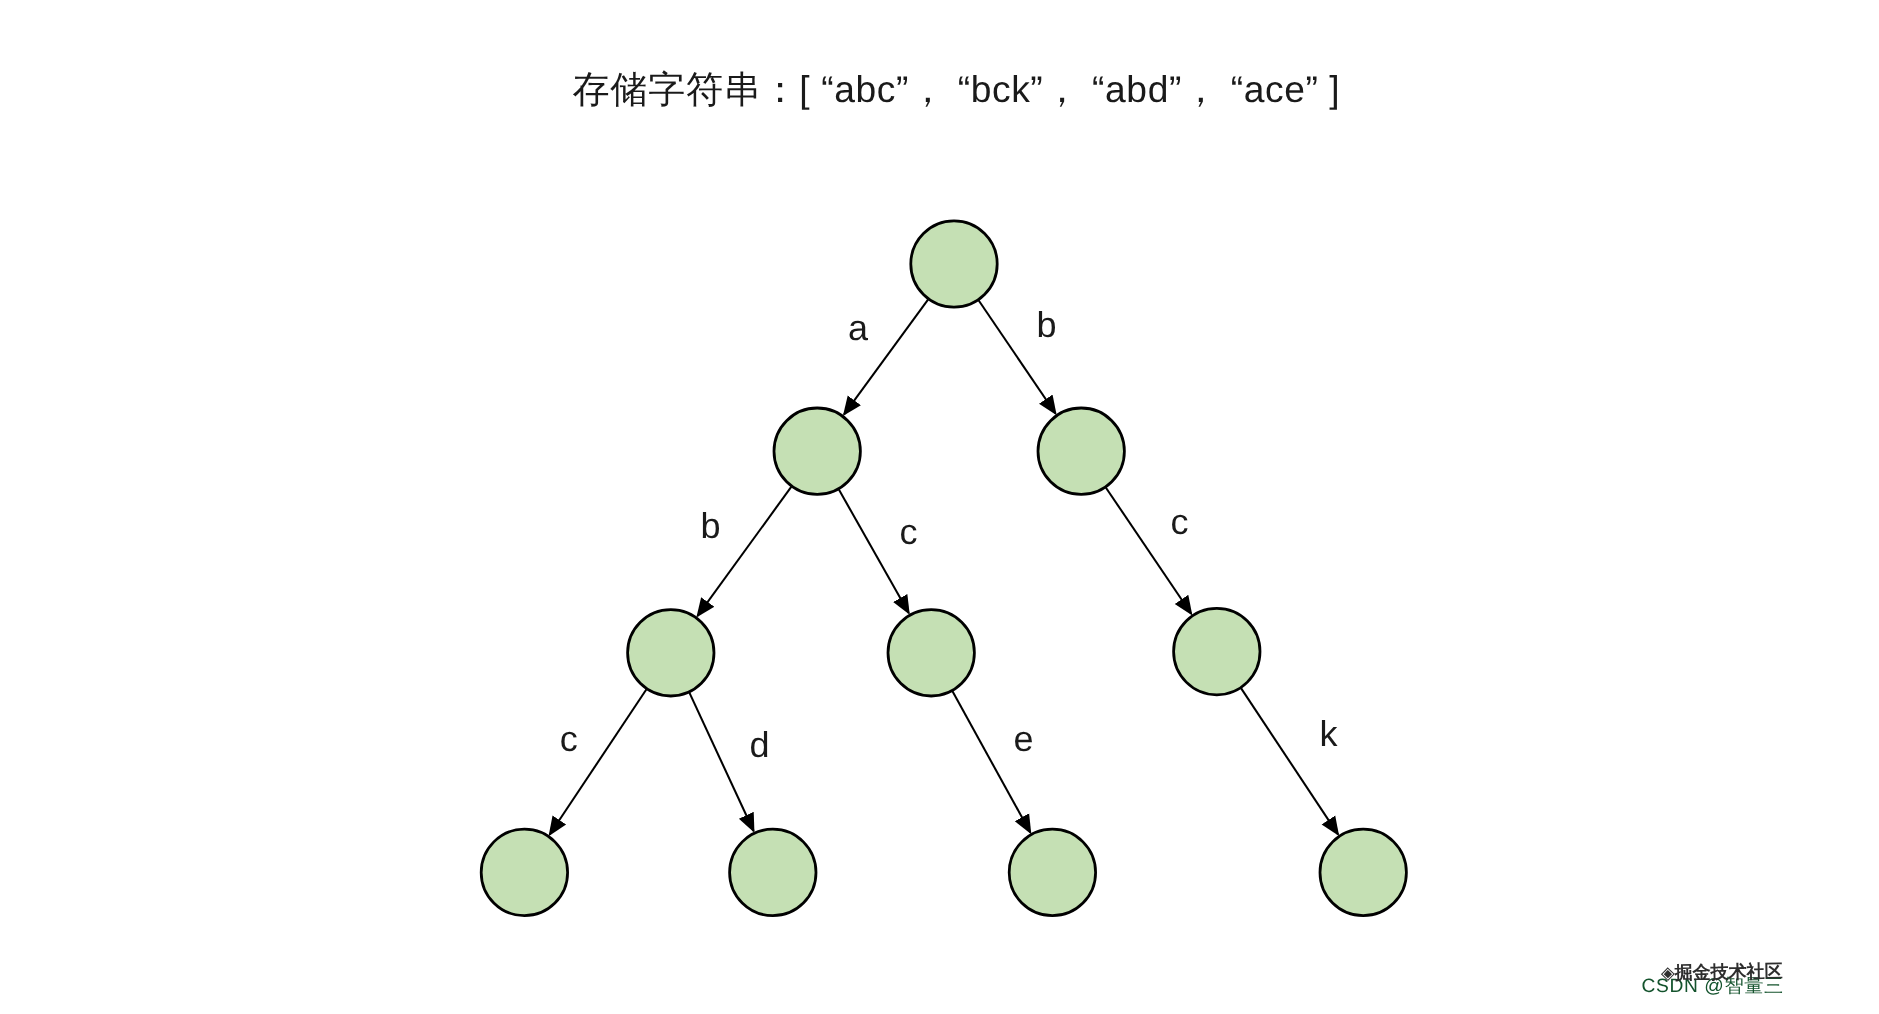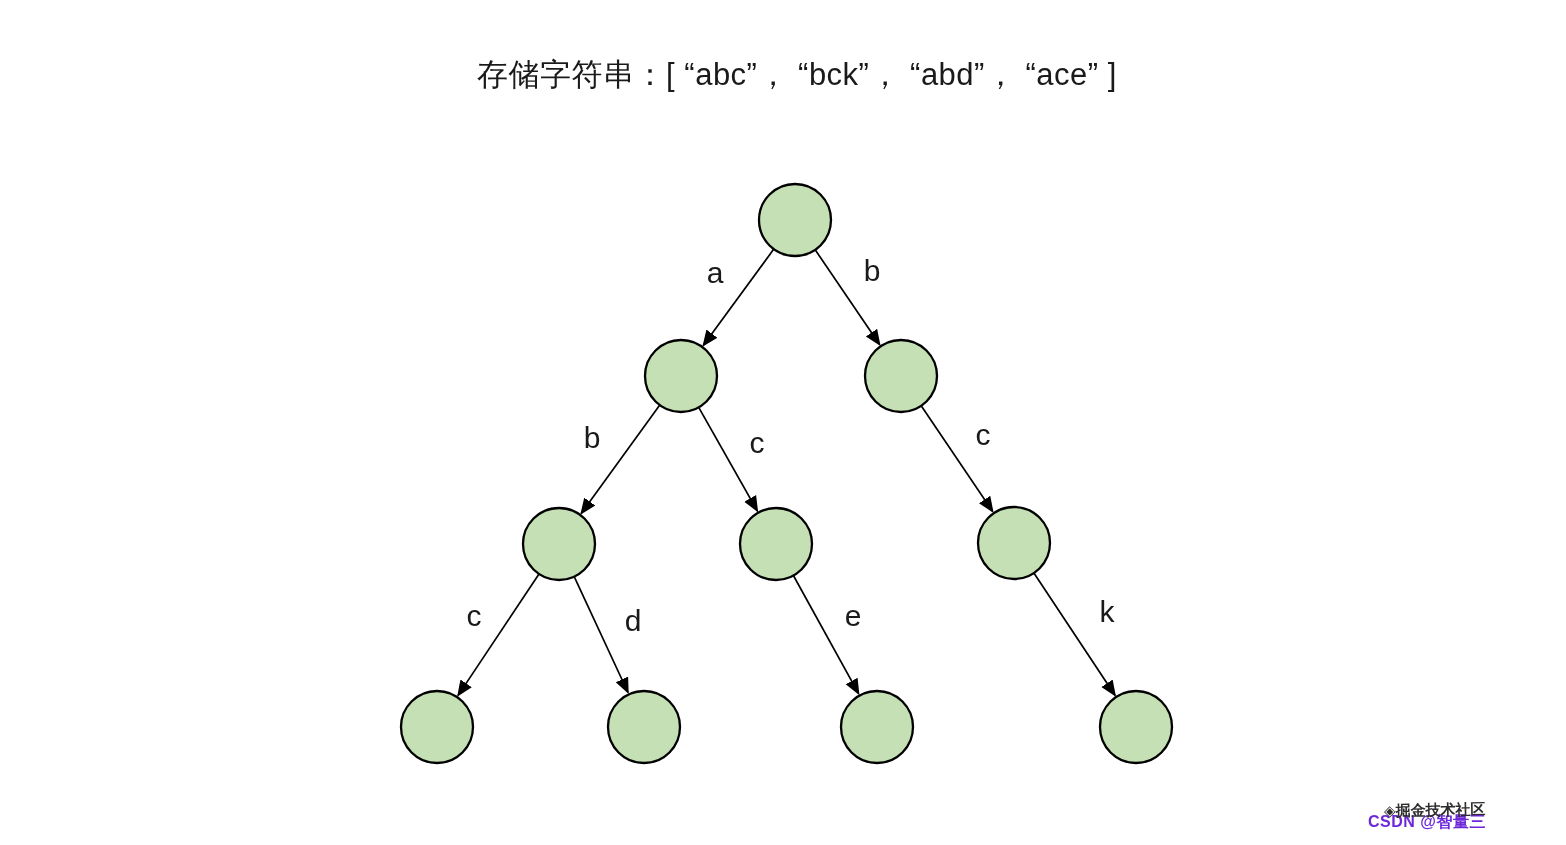--- a/index.html
+++ b/index.html
@@ -49,24 +49,23 @@
     right: 16px;
     bottom: 6px;
     width: 160px;
     height: 38px;
   }
   #watermark .wm-gray {
     position: absolute;
     left: 0;
     top: 11px;
     font-size: 16px;
-    color: #6d28d9;
+    color: #14532d;
     white-space: nowrap;
     letter-spacing: 0.5px;
-    font-weight: bold;
   }
   #watermark .wm-dark {
     position: absolute;
     left: 16px;
     top: 0px;
     font-size: 15px;
     font-weight: 600;
     color: #2e2e2e;
     white-space: nowrap;
     transform: rotate(-1deg);

